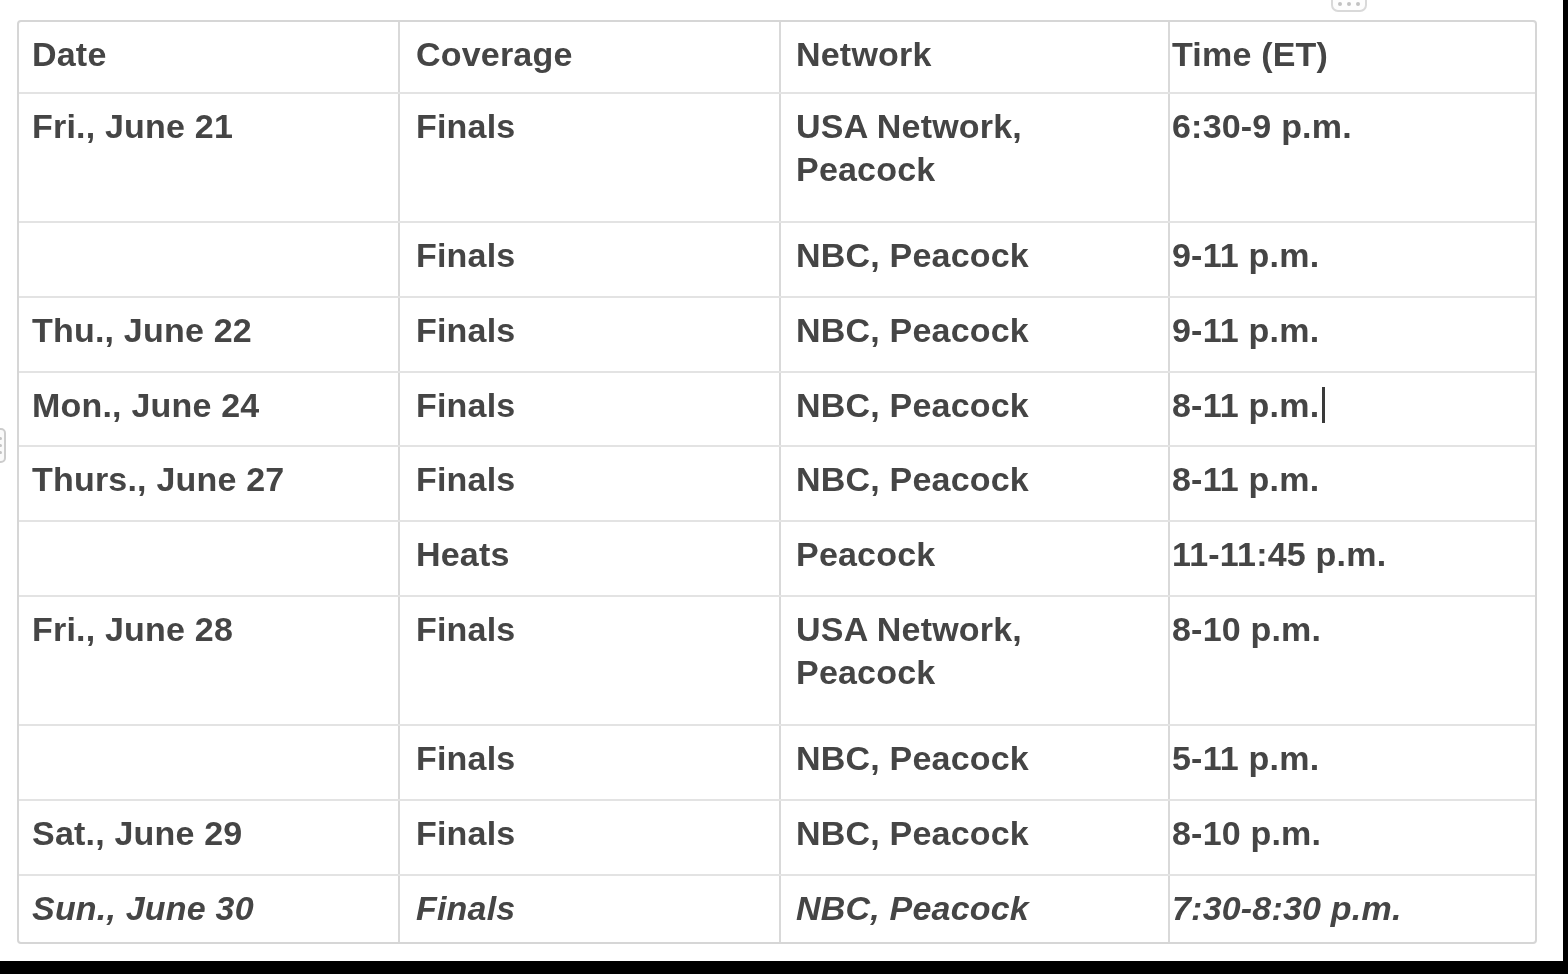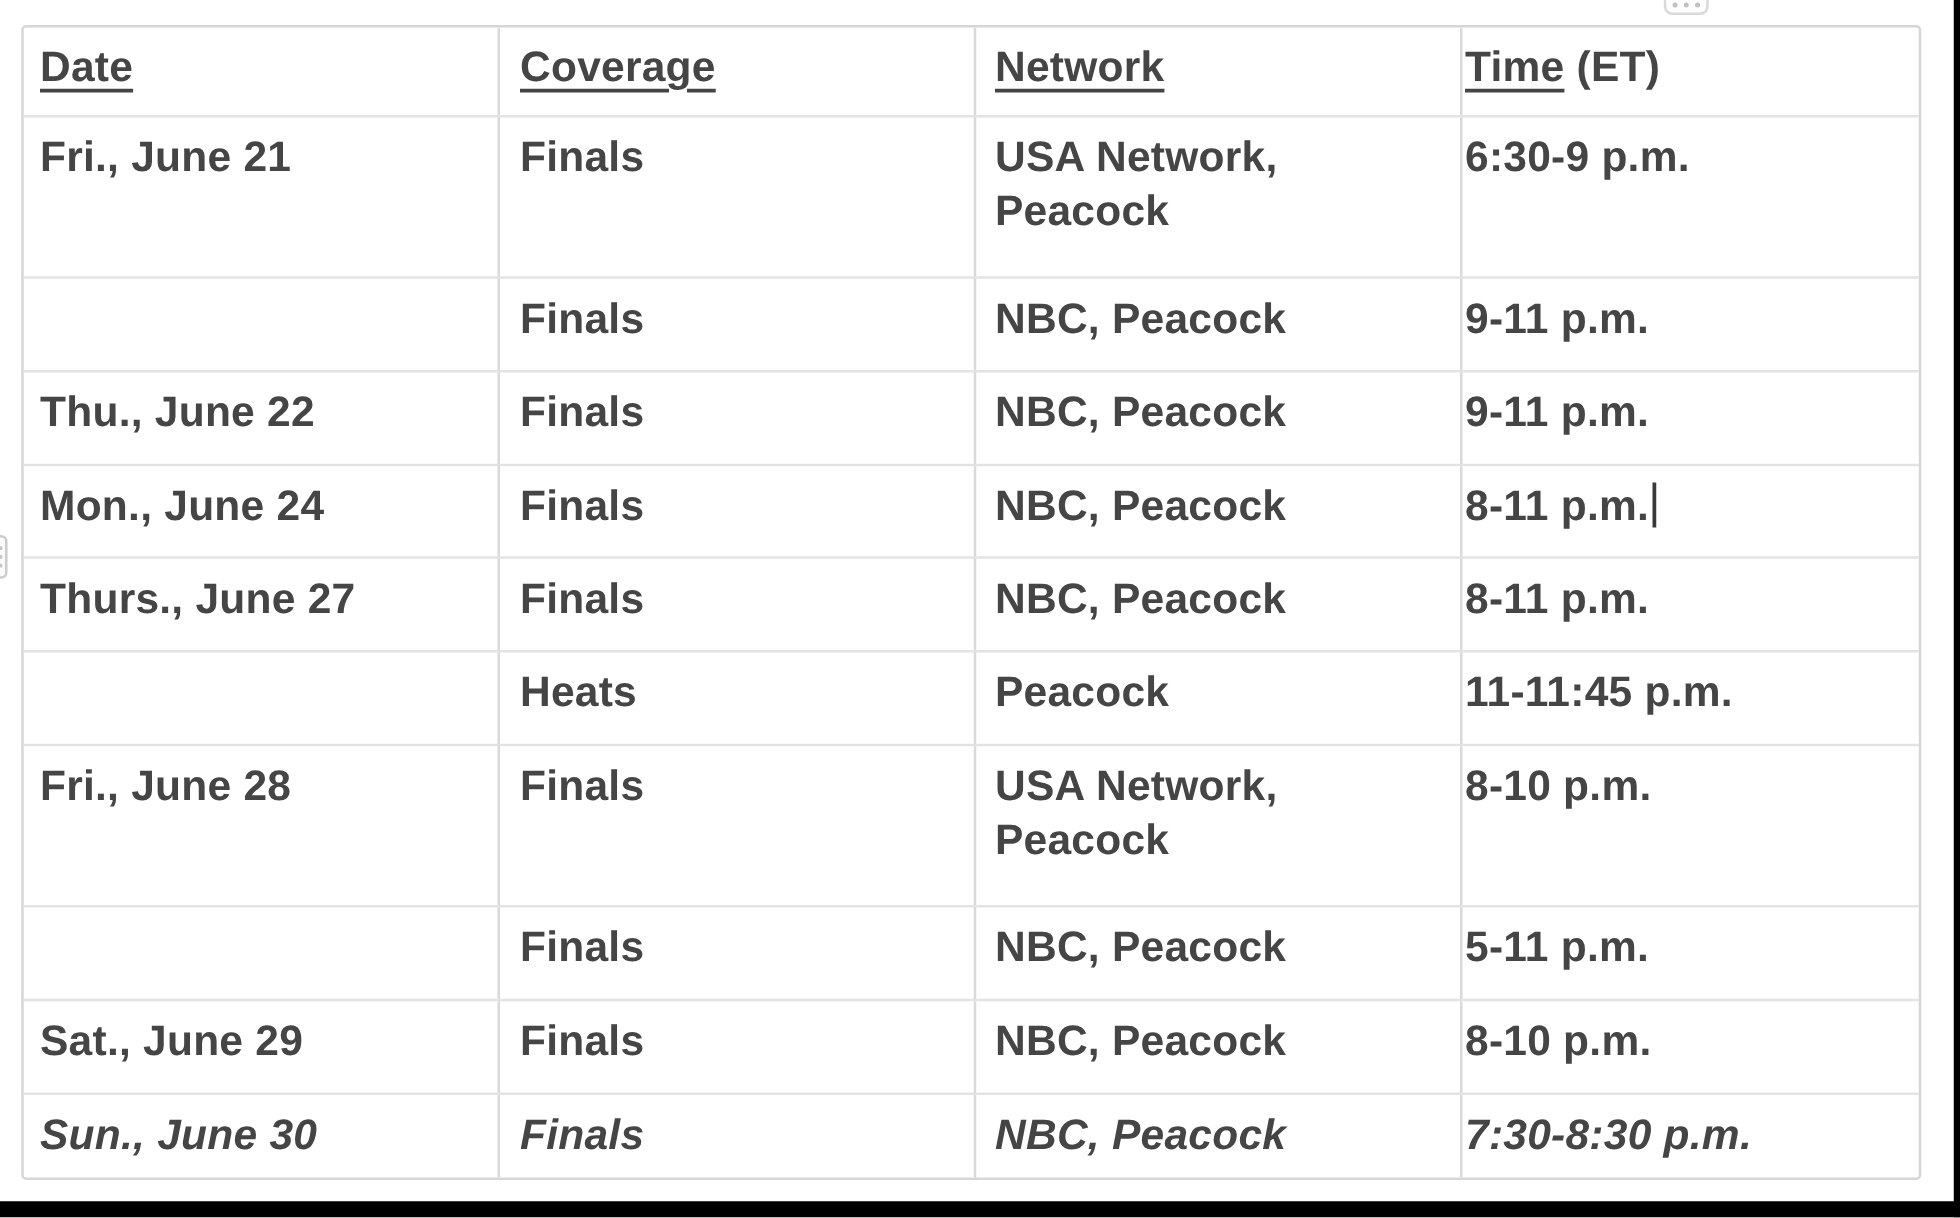--- a/index.html
+++ b/index.html
@@ -97,21 +97,20 @@
   table.sched td.col-network { padding-right: 59px; } 
   table.sched td.col-time, table.sched th.col-time { padding-left: 2px; }
 
   
   table.sched tr.r-head   { height: 71px; }
   table.sched tr.r-std    { height: 69px; }
   table.sched tr.r-tall   { height: 119px; }
   table.sched tr.r-last   { height: 62px; font-style: italic; }
 
   .hdr-label {
-    text-decoration: underline;
     text-decoration-thickness: 3px;
     text-underline-offset: 6px;
   }
 
   
   .caret {
     display: inline-block;
     width: 3px; height: 36px;
     background: #3a3a3a;
     margin-left: 3px;

